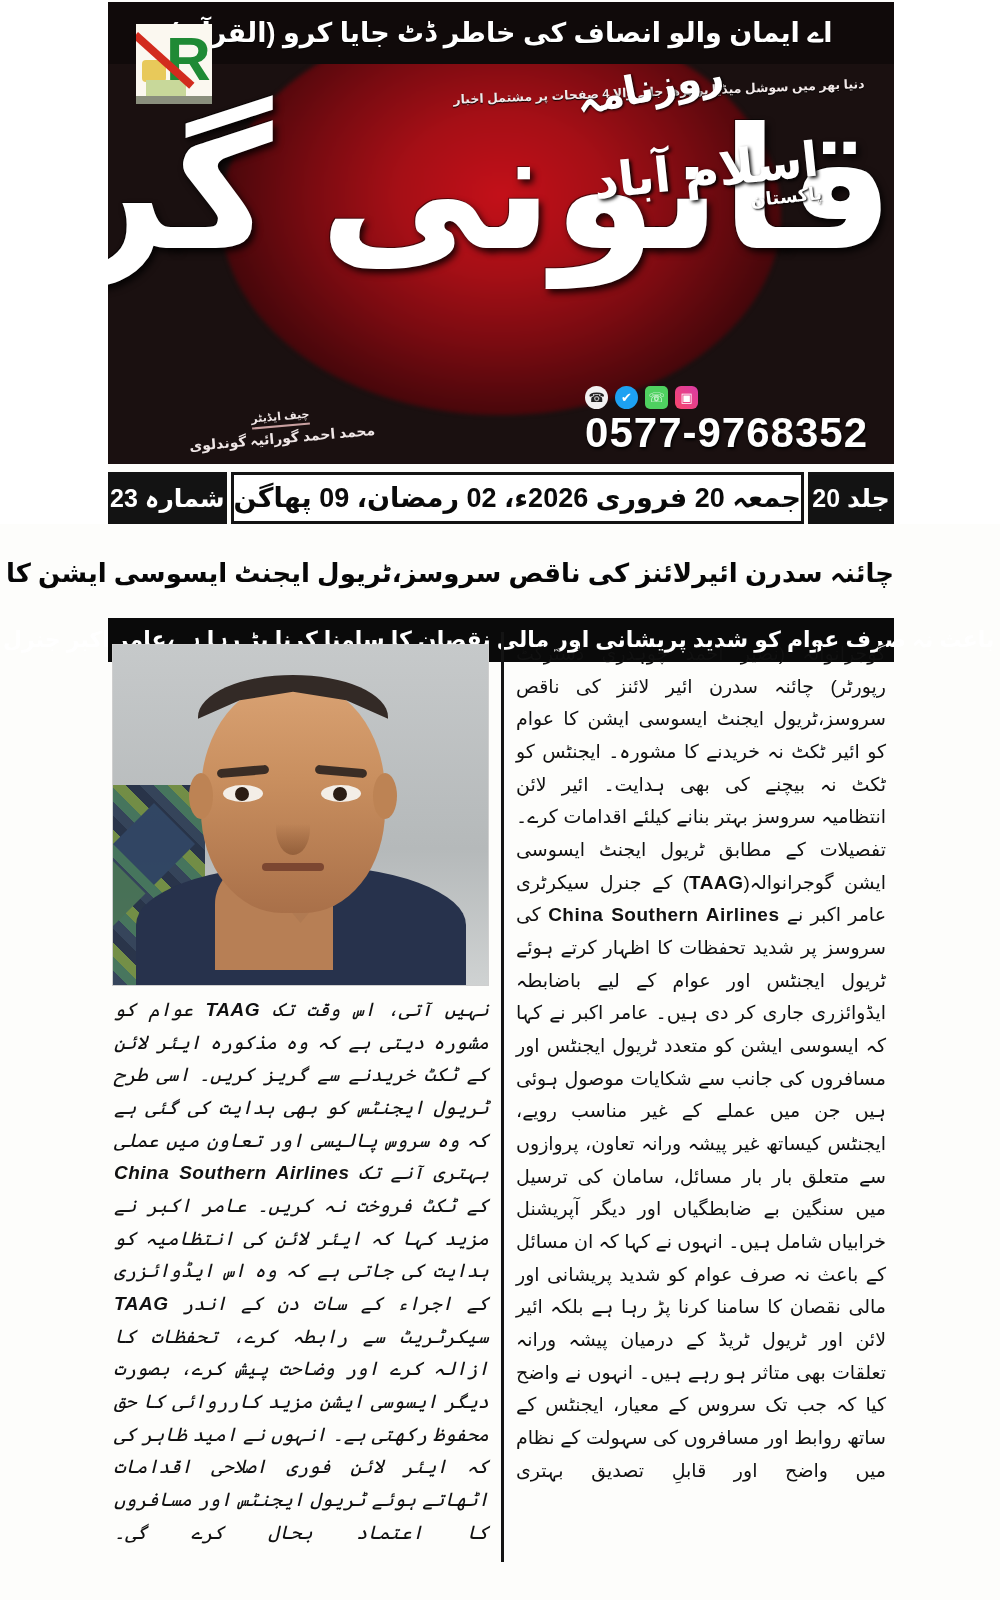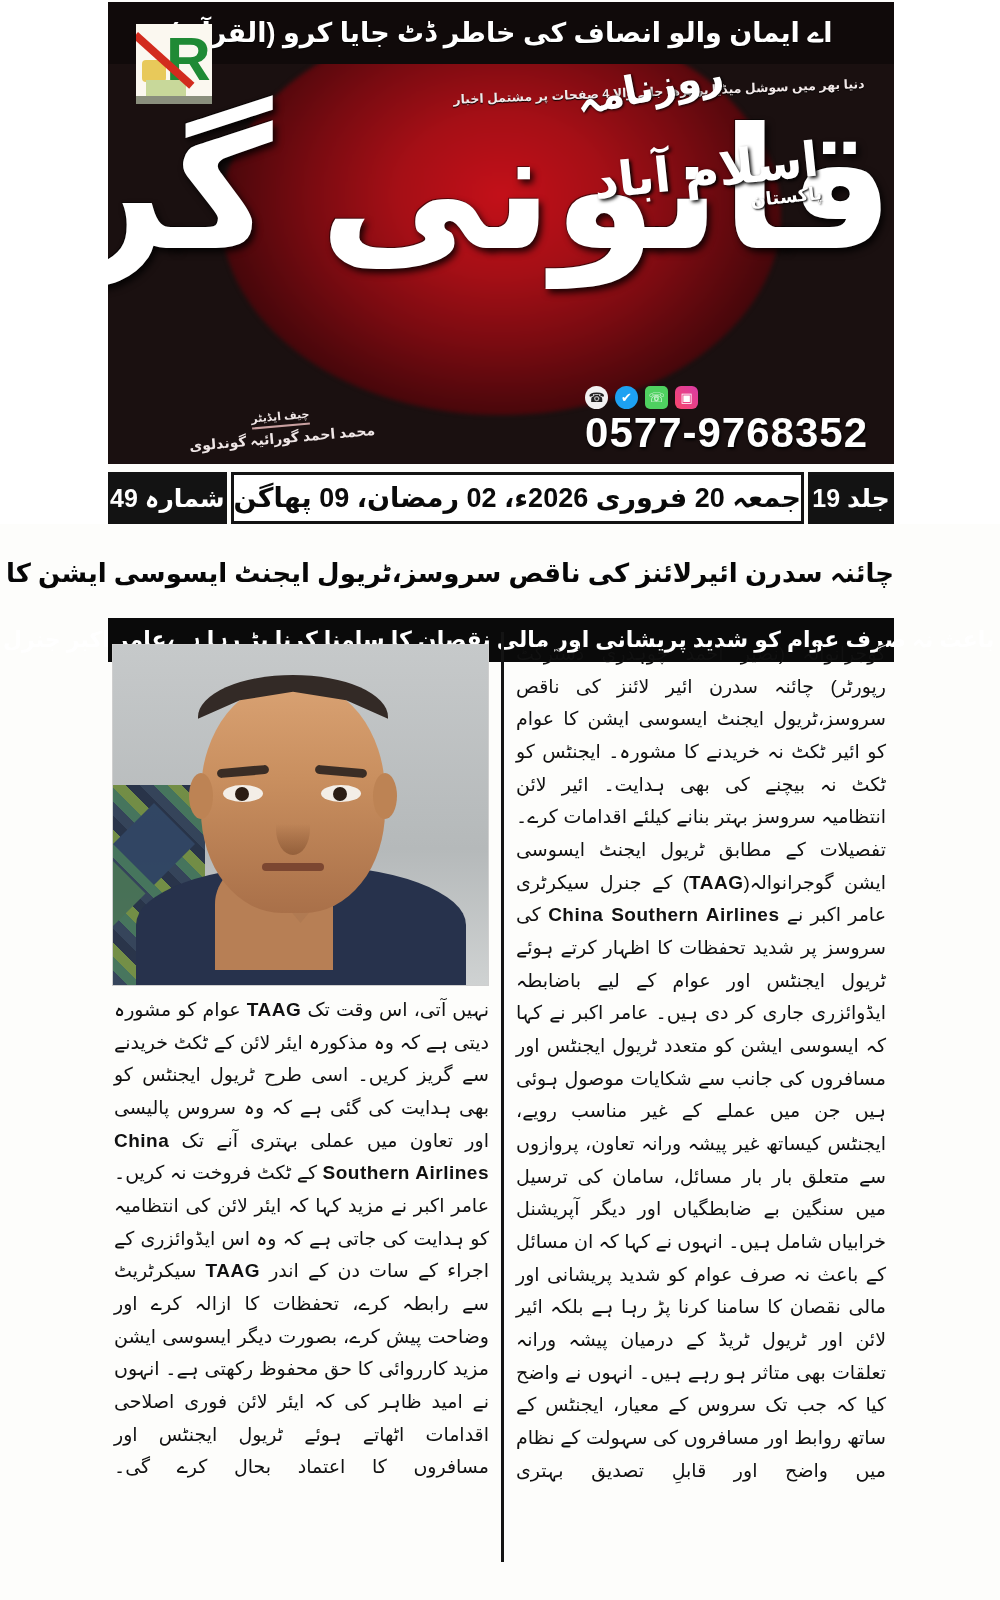--- a/index.html
+++ b/index.html
@@ -325,20 +325,21 @@
   .col-right {
     width: 50%;
     order: 1;
     padding: 6px 10px 0 12px;
     border-left: 3px solid #141414;
   }
   .col-left {
     width: 50%;
     order: 2;
     padding: 12px 12px 0 8px;
+    font-style: italic;
   }
   .photo {
     position: relative;
     width: 100%;
     height: 340px;
     overflow: hidden;
     background: #b9bcbd;
     border: 1px solid #cfcfcf;
     margin-bottom: 8px;
   }
@@ -530,23 +531,23 @@
 
       <div class="editor-credit">
         <div class="lbl">چیف ایڈیٹر</div>
         <div class="nm">محمد احمد گورائیہ گوندلوی</div>
       </div>
 
     </div>
   </div>
 
   <div class="datebar">
-    <div class="datebar-cell datebar-vol">جلد 19</div>
+    <div class="datebar-cell datebar-vol">جلد 20</div>
     <div class="datebar-cell datebar-date">جمعہ 20 فروری 2026ء، 02 رمضان، 09 پھاگن</div>
-    <div class="datebar-cell datebar-issue">شمارہ 49</div>
+    <div class="datebar-cell datebar-issue">شمارہ 23</div>
   </div>
 
   <div class="headline-main">چائنہ سدرن ائیرلائنز کی ناقص سروسز،ٹریول ایجنٹ ایسوسی ایشن کا عوام کو ائیر ٹکٹ نہ خریدنے کا مشورہ</div>
 
   <div class="headline-bar">
     <span>مسائل کے باعث نہ صرف عوام کو شدید پریشانی اور مالی نقصان کا سامنا کرنا پڑ رہا ہے،عامر اکبر جنرل سیکرٹری</span>
   </div>
 
   <div class="article">
 

